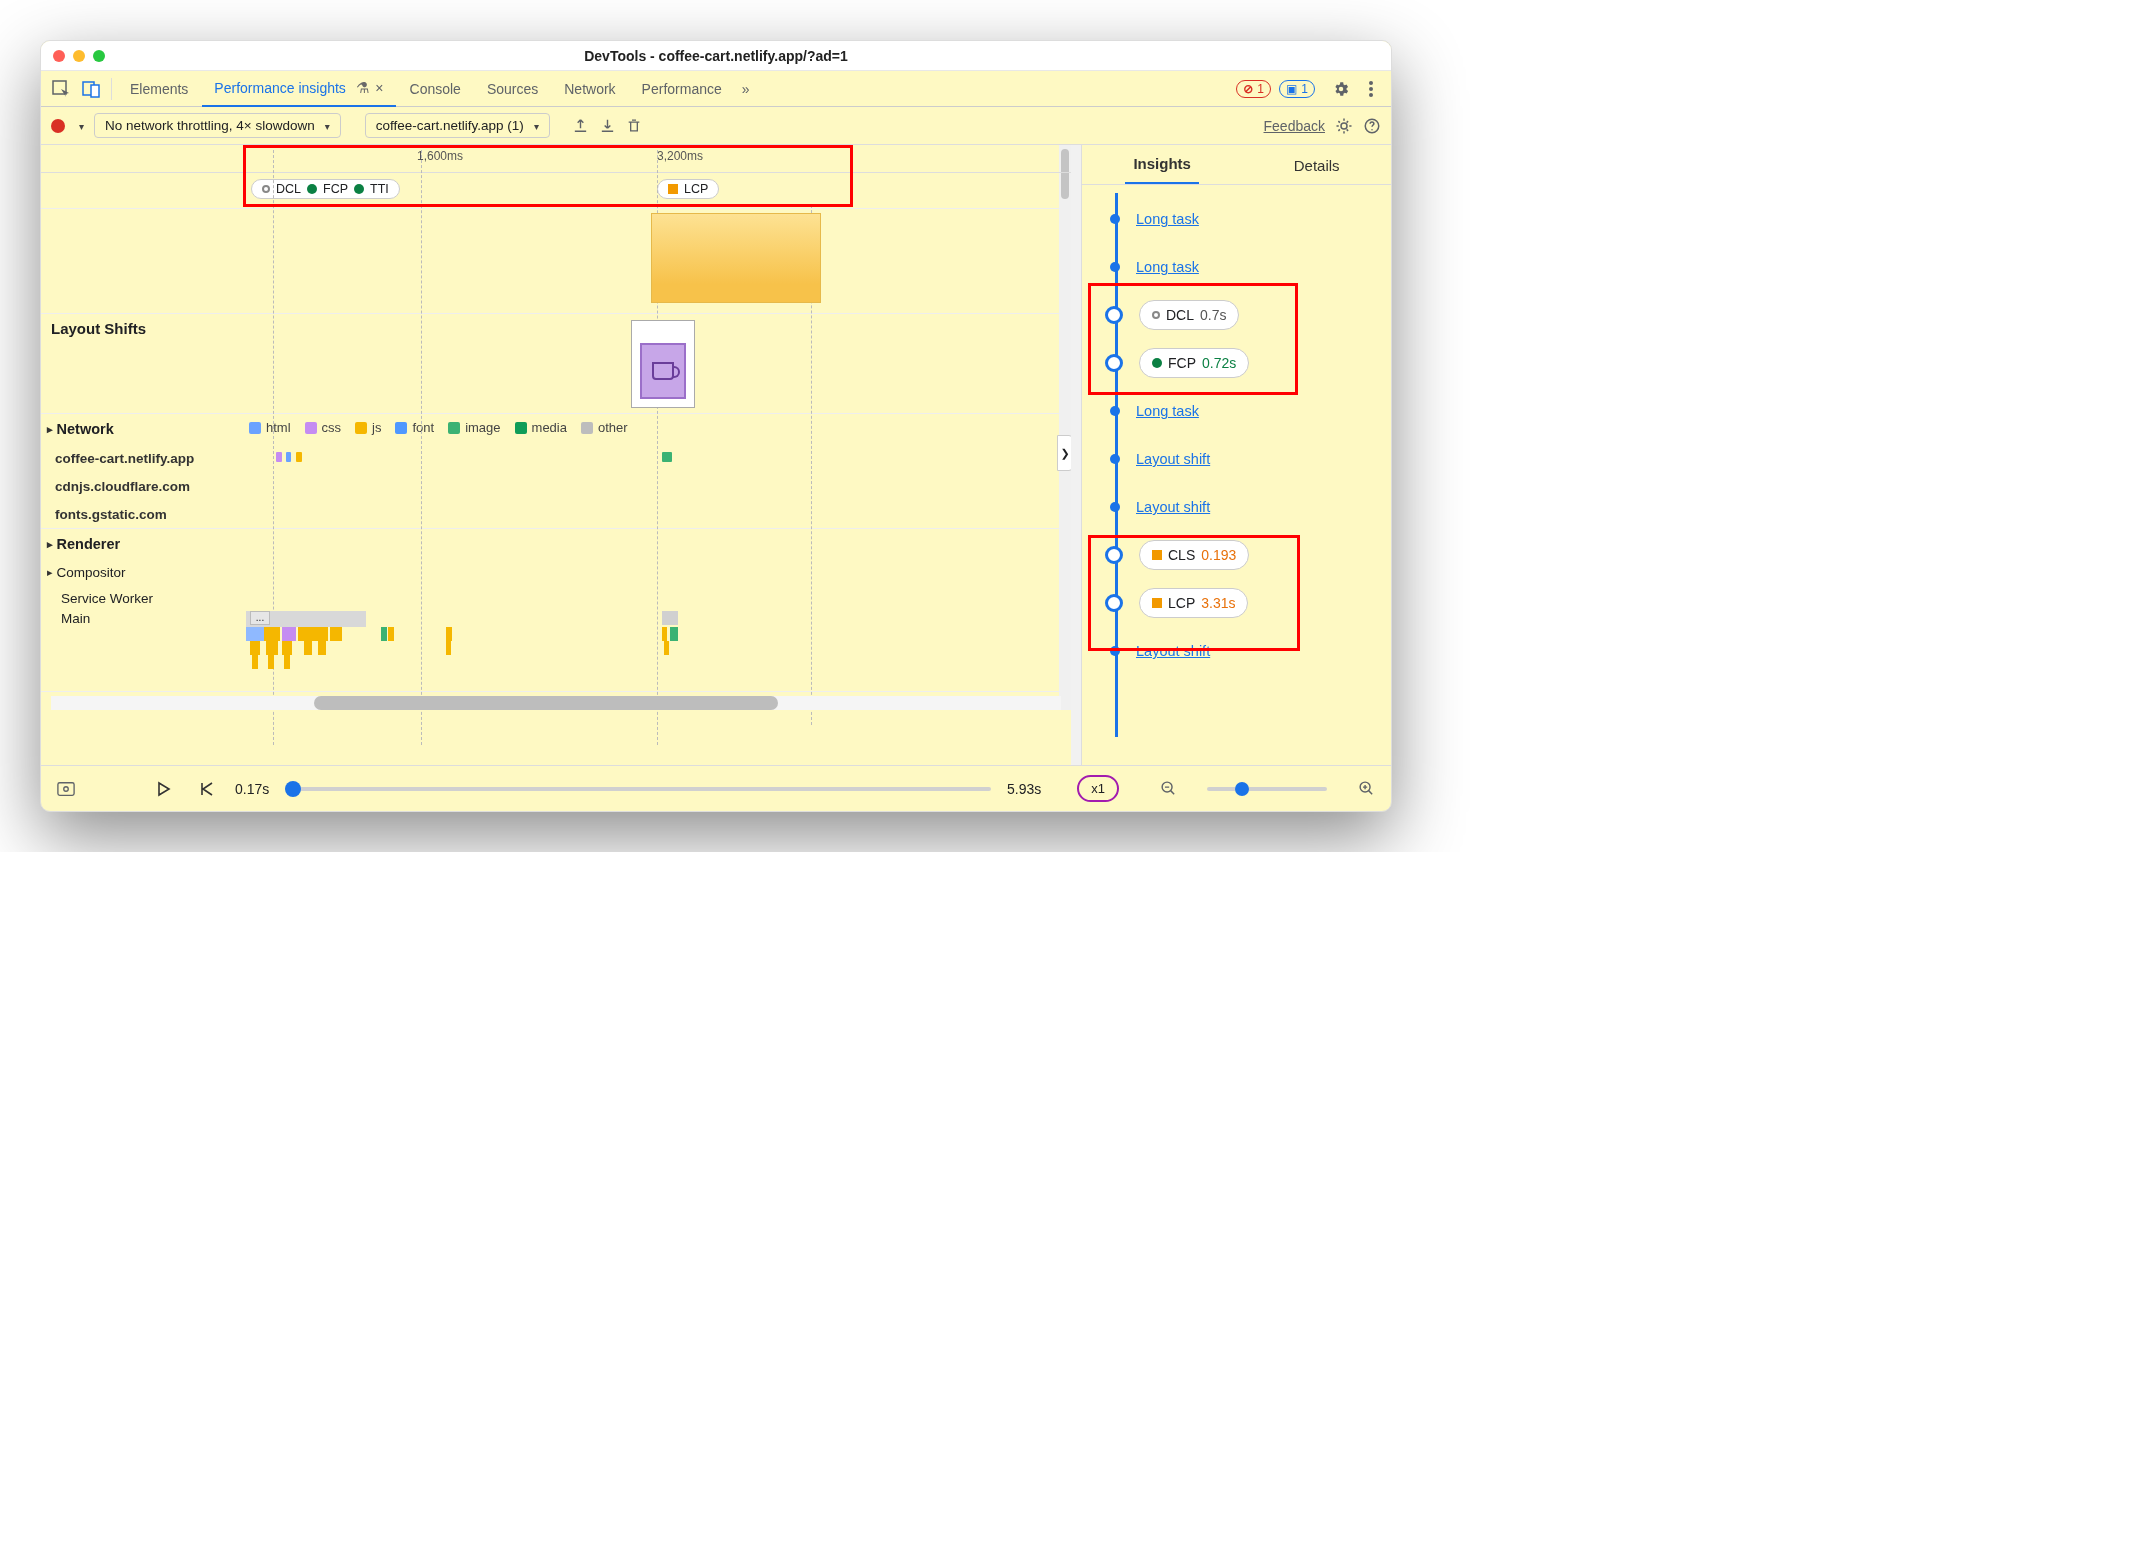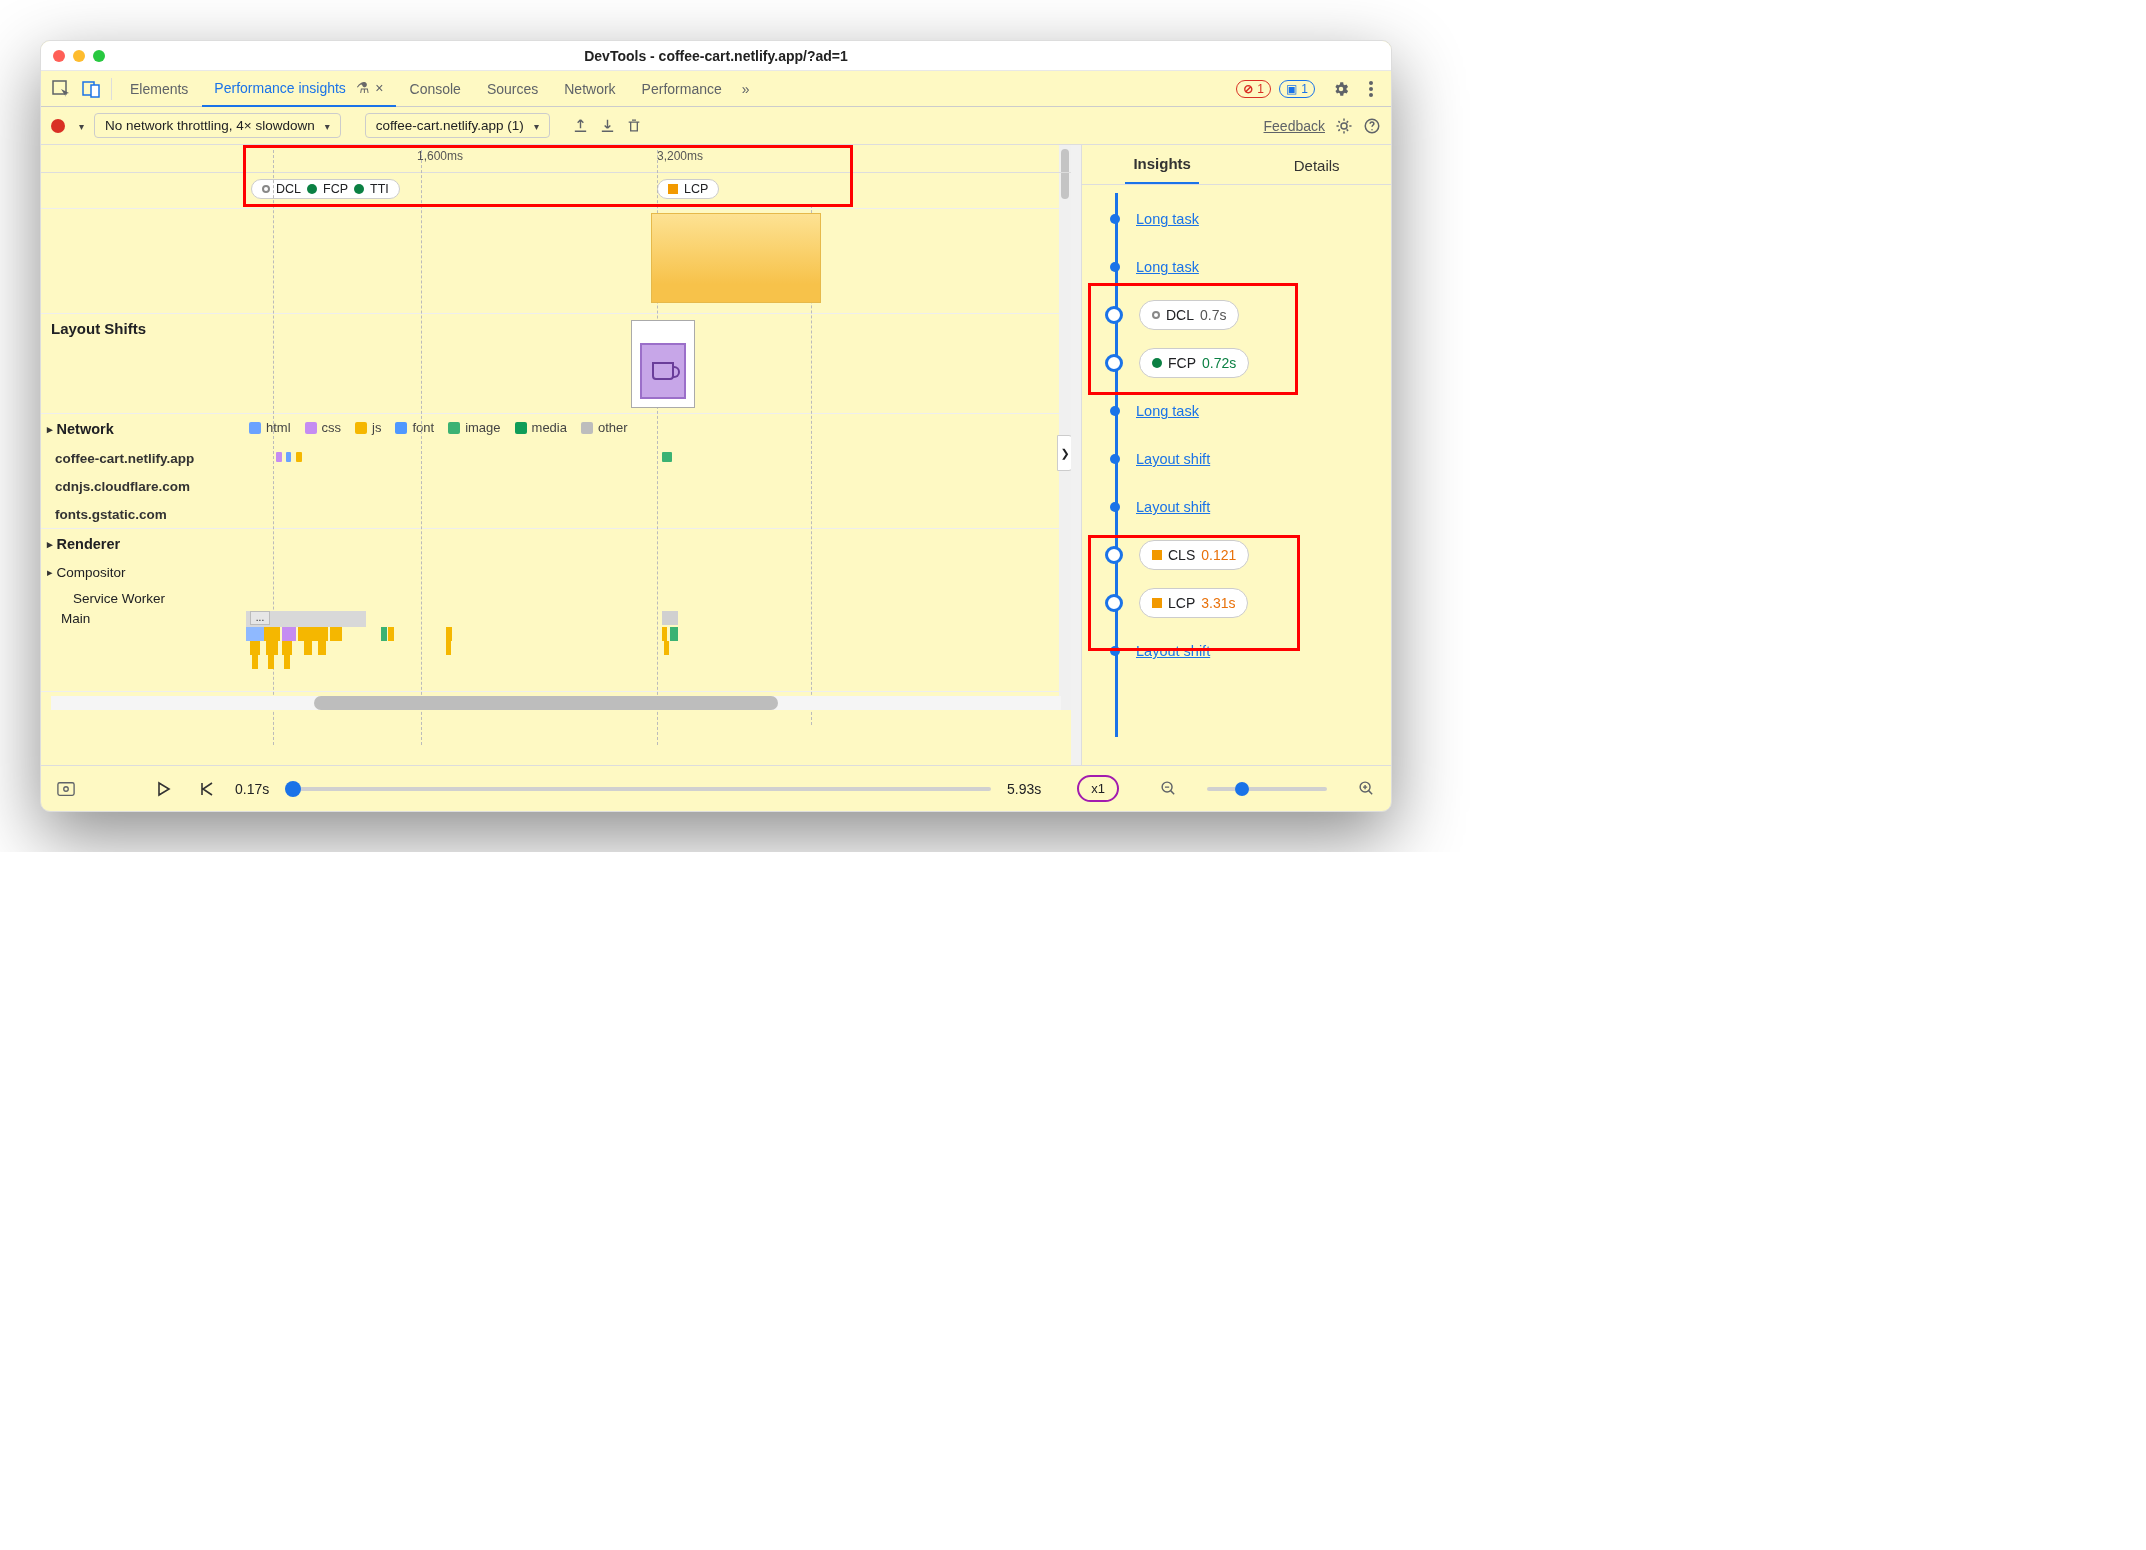--- a/index.html
+++ b/index.html
@@ -97,21 +97,21 @@
   .sect .head::before { content:"▸"; font-size:11px; color:#333;}
   .legend { display:flex; gap:14px; align-items:flex-start; font-size:13px; color:#444; padding:6px 0 6px 8px;}
   .legend .li { display:flex; align-items:center; gap:5px;}
   .legend .sw { width:12px; height:12px; border-radius:2px;}
   .netrow { display:flex; height:28px; align-items:center;font-weight:bold;}
   .netrow .labelcol { width:205px; padding-left:14px; font-size:13.5px; color:#333;}
   .netrow .area { flex:1; position:relative; height:100%;}
   
   .subrow { display:flex; height:26px; align-items:center; padding-left:6px; font-size:13.5px;}
   .subrow.tri::before { content:"▸"; font-size:11px; color:#333; margin-right:4px;}
-  .subrow.plain { padding-left:20px;margin-left:12px;}
+  .subrow.plain { padding-left:20px;}
   .mainrow { height:80px; display:flex;}
   .mainrow .labelcol { width:205px; padding-left:20px; font-size:13.5px;}
   .mainrow .area { flex:1; position:relative;}
   .flame { position:absolute; height:14px;}
   .gridv { position:absolute; top:0; bottom:0; width:0; border-left:1px dashed #bbb;}
   .scrollh { height:14px; background:#f5f5f5; position:relative; margin:4px 10px 0;}
   .scrollh .thumb2 { position:absolute; left:26%; width:46%; height:100%; background:#bdbdbd; border-radius:7px;}
   
   .footer { height:46px; border-top:1px solid #ddd; display:flex; align-items:center; gap:16px; padding:0 12px;}
   .footer .iconbtn { width:26px; display:flex; justify-content:center; color:#444;}
@@ -463,21 +463,21 @@
           </div>
         <div class="tr-item">
             <span class="tr-dot"></span>
             <a class="tr-link">Layout shift</a>
           </div>
         <div class="tr-item">
             <span class="tr-circle"></span>
           <span class="tr-pill">
             <span class="sq orange"></span>
             <span>CLS</span>
-            <span class="val orange">0.121</span>
+            <span class="val orange">0.193</span>
           </span>
         </div>
         <div class="tr-item">
             <span class="tr-circle"></span>
           <span class="tr-pill">
             <span class="sq orange"></span>
             <span>LCP</span>
             <span class="val orange">3.31s</span>
           </span>
         </div>

